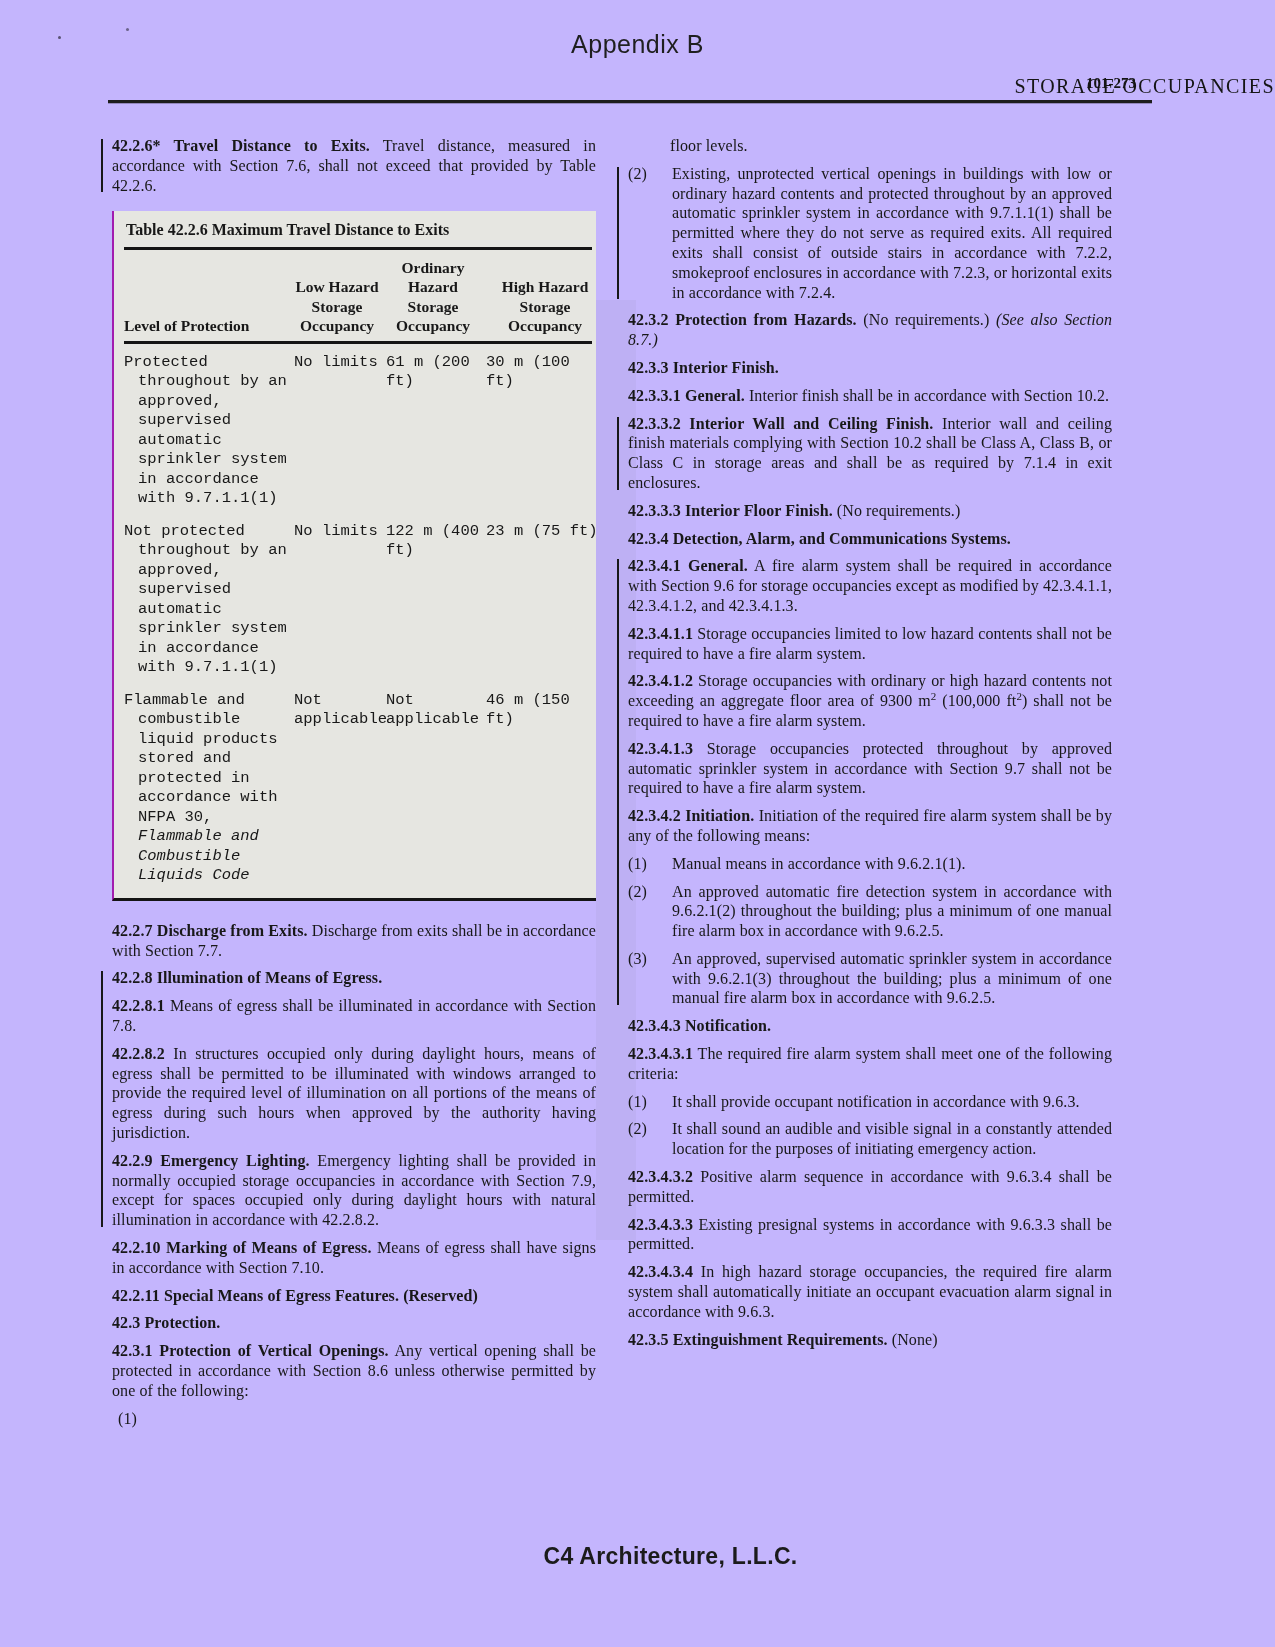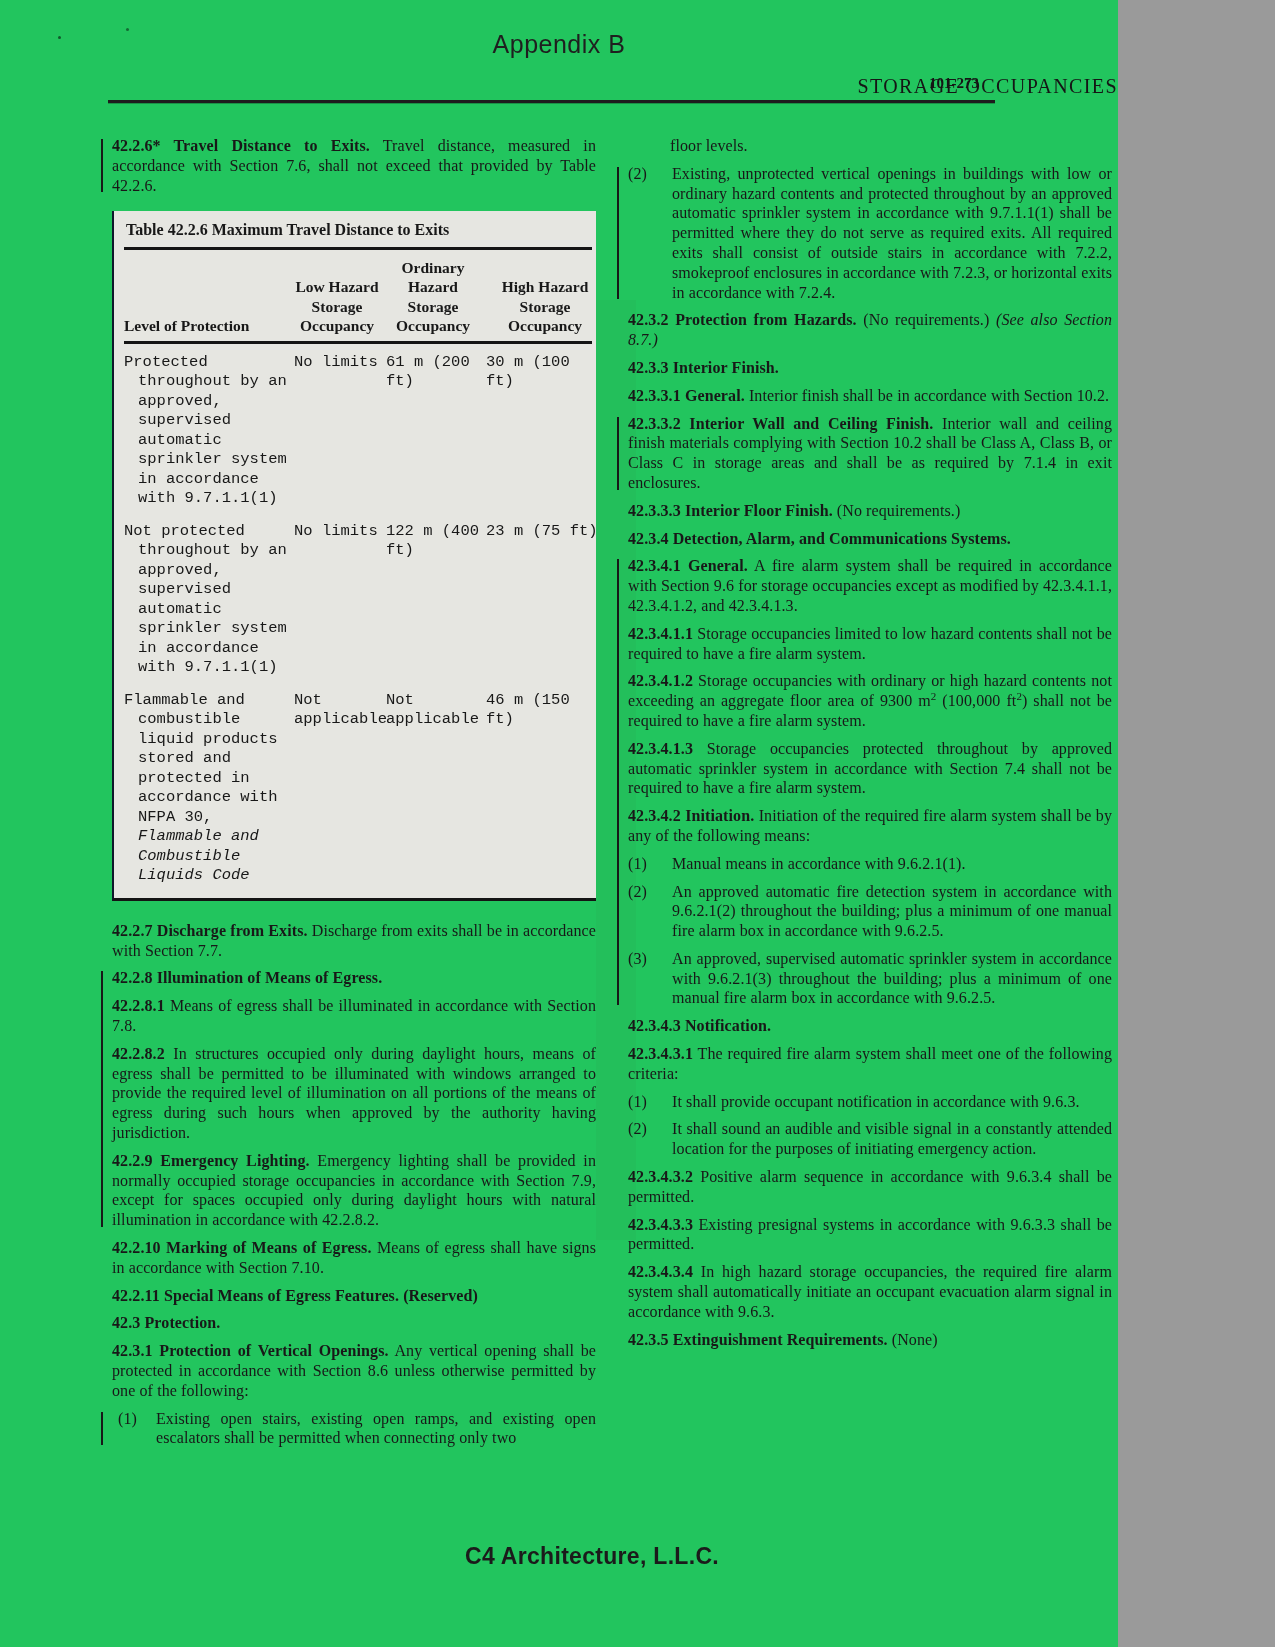--- a/index.html
+++ b/index.html
@@ -1,19 +1,19 @@
 <!DOCTYPE html>
 <html><head>
 <meta charset="utf-8">
 <style>
   html,body{margin:0;padding:0;background:#9a9a9a;}
   .page{
     position:relative;
-    width:1118px;height:1647px;
-    background:#22c55e;
+    width:1275px;height:1647px;
+    background:#c4b5fd;
     font-family:"Liberation Serif", serif;
     color:#181818;
     overflow:hidden;
   }
   .scan-band{position:absolute;background:rgba(60,60,55,0.045);pointer-events:none;}
   .scan-dots{position:absolute;left:58px;top:36px;width:3px;height:3px;background:rgba(0,0,0,.55);border-radius:50%;box-shadow:68px -8px 0 rgba(0,0,0,.45);}
   .appendix-title{
     margin:30px 0 0 0;text-align:center;
     font-family:"Liberation Sans", sans-serif;
     font-size:25px;color:#1f1f1f;letter-spacing:.5px;
@@ -51,21 +51,21 @@
   .cb::before,.cbg::before{
     content:"";position:absolute;left:-11px;top:3px;bottom:3px;
     width:2px;background:#181818;
   }
   .cbg{position:relative;}
   sup.sp{font-size:11px;line-height:0;vertical-align:super;}
   
   .tablewrap{
     margin:16px 0 20px 0;
     background:#e6e6e1;
-    border-left:2px solid #0f172a;
+    border-left:2px solid #a21caf;
     border-bottom:3px solid #141414;
     padding:6px 4px 12px 10px;
     font-size:15.5px;line-height:19.5px;
   }
   .tbl-title{
     font-weight:bold;font-size:16px;
     padding:3px 0 7px 2px;
     border-bottom:3px solid #141414;
   }
   .tbl-head,.tbl-body{
@@ -145,21 +145,21 @@
       </div>
 
       <p class="para"><span class="b">42.2.10 Marking of Means of Egress.</span><span> Means of egress shall have signs in accordance with Section 7.10.</span></p>
 
       <p class="para"><span class="b">42.2.11 Special Means of Egress Features. (Reserved)</span></p>
 
       <p class="para"><span class="b">42.3 Protection.</span></p>
 
       <p class="para"><span class="b">42.3.1 Protection of Vertical Openings.</span><span> Any vertical opening shall be protected in accordance with Section 8.6 unless otherwise permitted by one of the following:</span></p>
 
-      <p class="para li cb"><span class="marker">(1)</span><span>Existing open stairs, existing open ramps, and existing open escalators shall be permitted when connecting only two</span></p>
+      <p class="para li cb"><span class="marker">(1)</span></p>
 
     </div>
 
     <div class="col col-right">
 
       <p class="para cont">floor levels.</p>
 
       <p class="para li cb"><span class="marker">(2)</span><span>Existing, unprotected vertical openings in buildings with low or ordinary hazard contents and protected throughout by an approved automatic sprinkler system in accordance with 9.7.1.1(1) shall be permitted where they do not serve as required exits. All required exits shall consist of outside stairs in accordance with 7.2.2, smokeproof enclosures in accordance with 7.2.3, or horizontal exits in accordance with 7.2.4.</span></p>
 
       <p class="para"><span class="b">42.3.2 Protection from Hazards.</span><span> (No requirements.) </span><span class="it">(See also Section 8.7.)</span></p>
@@ -171,21 +171,21 @@
       <p class="para cb"><span class="b">42.3.3.2 Interior Wall and Ceiling Finish.</span><span> Interior wall and ceiling finish materials complying with Section 10.2 shall be Class A, Class B, or Class C in storage areas and shall be as required by 7.1.4 in exit enclosures.</span></p>
 
       <p class="para"><span class="b">42.3.3.3 Interior Floor Finish.</span><span> (No requirements.)</span></p>
 
       <p class="para"><span class="b">42.3.4 Detection, Alarm, and Communications Systems.</span></p>
 
       <div class="cbg">
         <p class="para"><span class="b">42.3.4.1 General.</span><span> A fire alarm system shall be required in accordance with Section 9.6 for storage occupancies except as modified by 42.3.4.1.1, 42.3.4.1.2, and 42.3.4.1.3.</span></p>
         <p class="para"><span class="b">42.3.4.1.1</span><span> Storage occupancies limited to low hazard contents shall not be required to have a fire alarm system.</span></p>
         <p class="para"><span class="b">42.3.4.1.2</span><span> Storage occupancies with ordinary or high hazard contents not exceeding an aggregate floor area of 9300 m</span><sup class="sp">2</sup><span> (100,000 ft</span><sup class="sp">2</sup><span>) shall not be required to have a fire alarm system.</span></p>
-        <p class="para"><span class="b">42.3.4.1.3</span><span> Storage occupancies protected throughout by approved automatic sprinkler system in accordance with Section 7.4 shall not be required to have a fire alarm system.</span></p>
+        <p class="para"><span class="b">42.3.4.1.3</span><span> Storage occupancies protected throughout by approved automatic sprinkler system in accordance with Section 9.7 shall not be required to have a fire alarm system.</span></p>
         <p class="para"><span class="b">42.3.4.2 Initiation.</span><span> Initiation of the required fire alarm system shall be by any of the following means:</span></p>
         <p class="para li"><span class="marker">(1)</span><span>Manual means in accordance with 9.6.2.1(1).</span></p>
         <p class="para li"><span class="marker">(2)</span><span>An approved automatic fire detection system in accordance with 9.6.2.1(2) throughout the building; plus a minimum of one manual fire alarm box in accordance with 9.6.2.5.</span></p>
         <p class="para li"><span class="marker">(3)</span><span>An approved, supervised automatic sprinkler system in accordance with 9.6.2.1(3) throughout the building; plus a minimum of one manual fire alarm box in accordance with 9.6.2.5.</span></p>
       </div>
 
       <p class="para"><span class="b">42.3.4.3 Notification.</span></p>
 
       <p class="para"><span class="b">42.3.4.3.1</span><span> The required fire alarm system shall meet one of the following criteria:</span></p>
 

